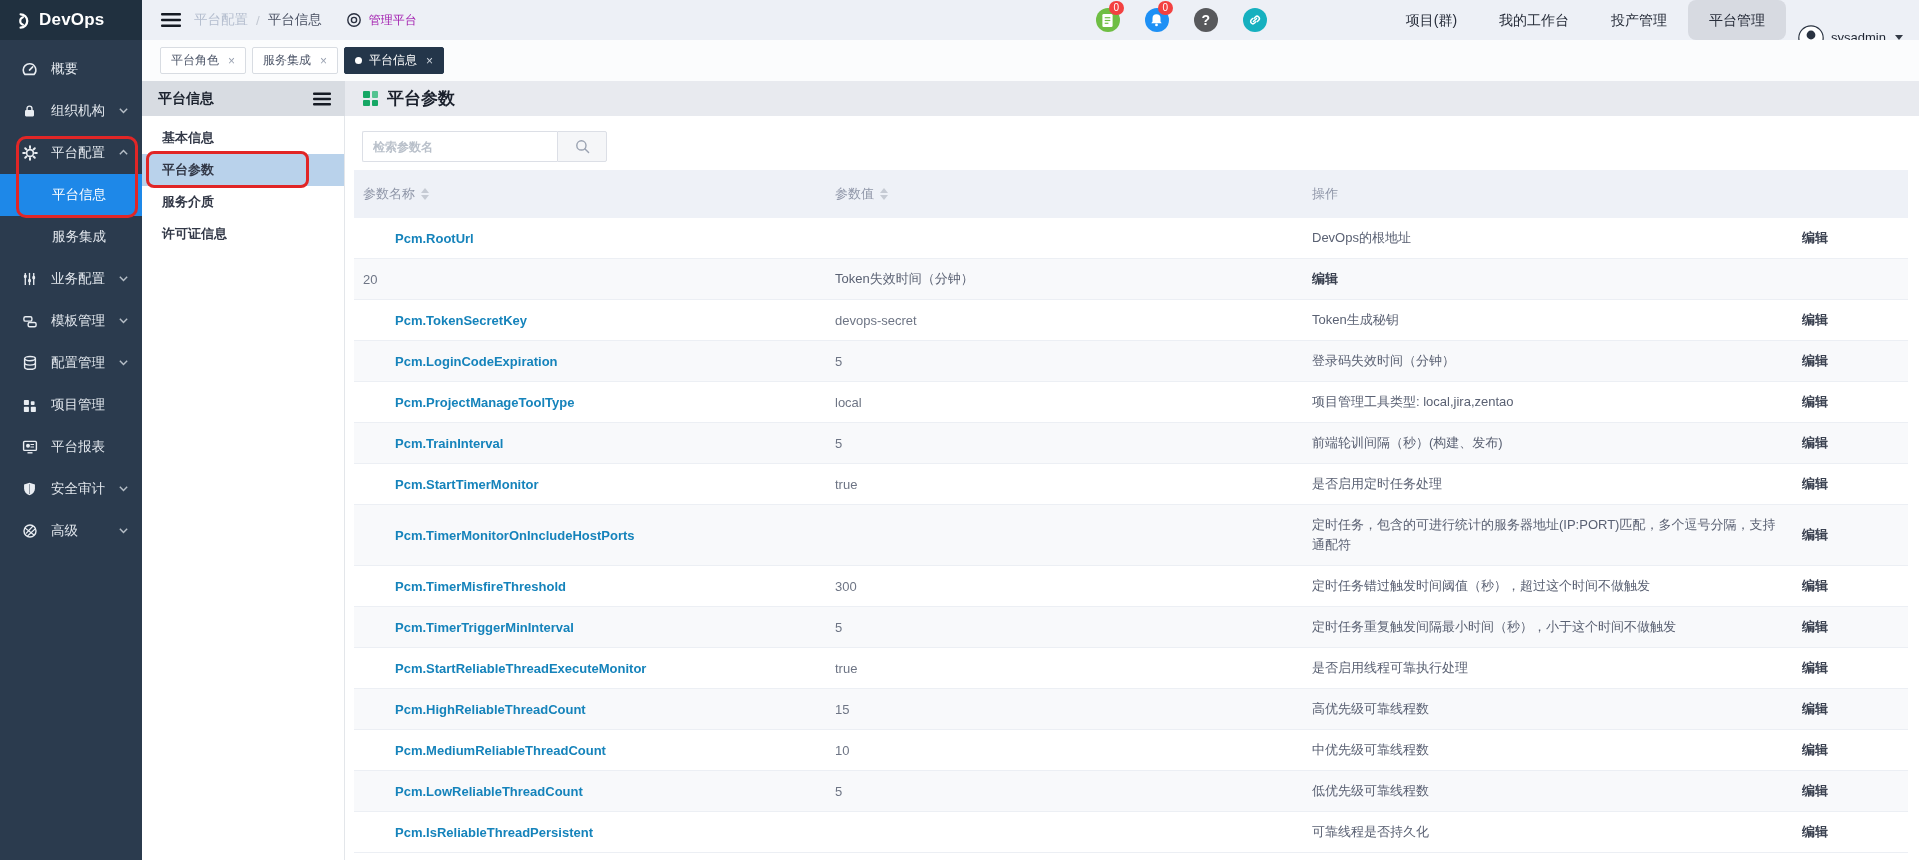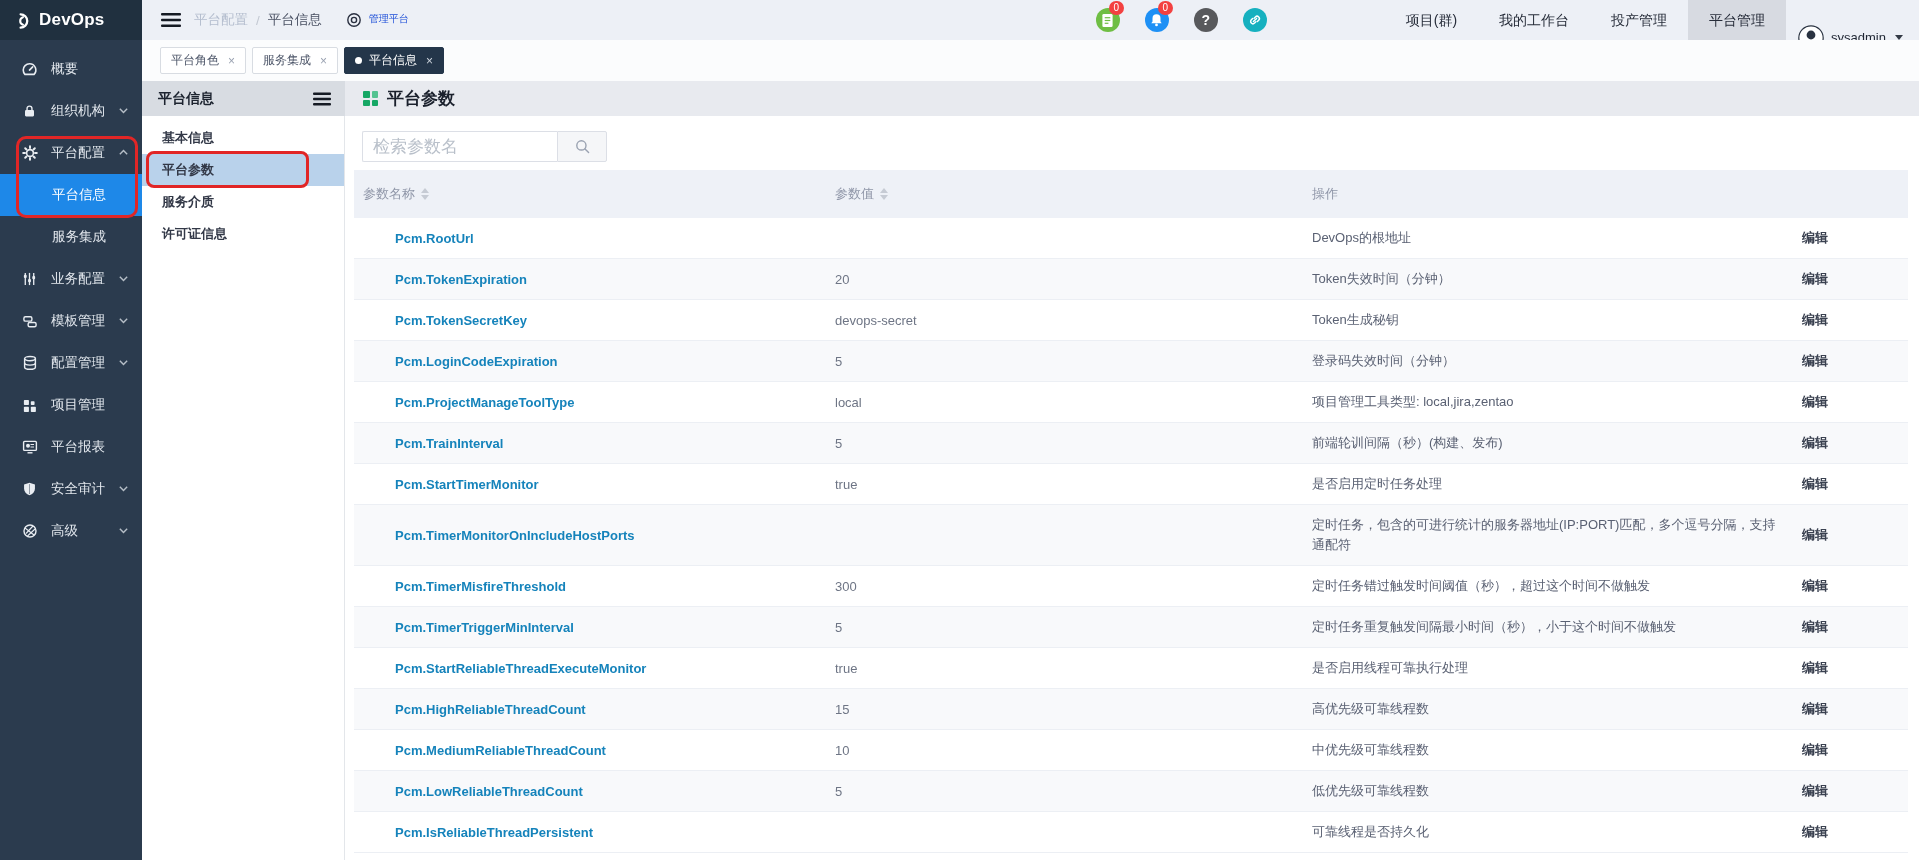--- a/index.html
+++ b/index.html
@@ -21,29 +21,29 @@
   
   .main-col { flex:1; display:flex; flex-direction:column; min-width:0; }
 
   
   .topbar { height:40px; background:#edf0f6; display:flex; align-items:center; flex-shrink:0; }
   .hamburger { margin-left:19px; display:inline-flex; cursor:pointer; }
   .crumbs { margin-left:13px; font-size:13.5px; display:flex; align-items:center; }
   .crumb-dim { color:#b4bdce; }
   .crumb-sep { color:#c3c8d2; margin:0 8px; }
   .crumb-cur { color:#4a5163; }
-  .manage { margin-left:24px; display:flex; align-items:flex-start; gap:7px; color:#1d4ed8; font-size:10px; }
+  .manage { margin-left:24px; display:flex; align-items:flex-start; gap:7px; color:#a21caf; font-size:12px; }
   .tb-spacer { flex:1; }
   .hicons { display:flex; gap:25px; align-items:center; }
   .hicon { width:24px; height:24px; border-radius:50%; position:relative; display:flex; align-items:center; justify-content:center; cursor:pointer; }
   .badge { position:absolute; top:-7px; left:13px; background:#f34141; color:#fff; font-size:10px; height:14px; min-width:15px; padding:0 4px; border-radius:8px; line-height:14px; text-align:center; }
   .qmark { color:#fff; font-weight:bold; font-size:14px; }
   .hnav { display:flex; margin-left:118px; height:40px; }
   .hnav-item { padding:0 21px; line-height:40px; font-size:14px; color:#272d3a; cursor:pointer; white-space:nowrap; }
-  .hnav-item.active { background:#d7dae1; }
+  .hnav-item.active { background:#d7dae1;border-radius:8px; }
   .user { display:flex; align-items:center; gap:7px; padding:0 16px 0 12px; cursor:pointer;margin-top:35px; }
   .user-name { font-size:13px; color:#1f2633; }
   .user-caret { width:0; height:0; border-left:4px solid transparent; border-right:4px solid transparent; border-top:5px solid #333a46; margin-left:2px; }
 
   
   .tabbar { height:41px; background:#fbfcfd; display:flex; align-items:center; padding-left:18px; gap:6px; flex-shrink:0; }
   .tab { height:27px; display:flex; align-items:center; gap:7px; padding:0 10px; background:#fff; border:1px solid #d8dce2; border-radius:2px; font-size:12px; color:#4c5568; cursor:pointer; white-space:nowrap; }
   .tab.active { background:#24364a; border-color:#24364a; color:#fff; }
   .tab .dot { width:7px; height:7px; border-radius:50%; background:#fff; }
   .tab .x { color:#9aa2b1; font-size:12px; margin-left:2px; }
@@ -61,21 +61,21 @@
   .page-title { font-size:17px; font-weight:bold; color:#1a202c; }
 
   
   .content { flex:1; display:flex; min-height:0; }
   .panel { width:203px; background:#fff; border-right:1px solid #e3e6ea; padding-top:6px; flex-shrink:0; }
   .panel-item { height:32px; line-height:32px; padding-left:20px; font-size:13px; color:#323847; cursor:pointer;font-weight:bold; }
   .panel-item.selected { background:#b9d2eb; }
 
   .main { flex:1; background:#fff; padding:15px 11px 0 9px; position:relative; min-width:0; }
   .search-row { margin-left:8px; margin-bottom:8px; display:flex; height:31px; }
-  .search-input { width:195px; height:31px; border:1px solid #dcdfe6; border-right:none; border-radius:2px 0 0 2px; padding:0 10px; font-size:17px; color:#333; outline:none; font-family:inherit; }
+  .search-input { width:195px; height:31px; border:1px solid #dcdfe6; border-right:none; border-radius:2px 0 0 2px; padding:0 10px; font-size:12px; color:#333; outline:none; font-family:inherit;font-weight:bold; }
   .search-input::placeholder { color:#b9c0ca; }
   .search-btn { width:50px; height:31px; border:1px solid #dcdfe6; background:#f5f6f8; border-radius:0 2px 2px 0; display:flex; align-items:center; justify-content:center; cursor:pointer; }
 
   .table { }
   .thead, .trow { display:grid; grid-template-columns:472px 477px 490px 1fr; }
   .thead { background:#eef1f7; height:48px; align-items:center; color:#8f96a8; font-size:13px; }
   .cell { padding-left:9px; padding-right:14px; }
   .th-label { display:inline-flex; align-items:center; }
   .sort { display:inline-flex; flex-direction:column; gap:2px; margin-left:6px; }
   .sort i { width:0; height:0; border-left:4px solid transparent; border-right:4px solid transparent; display:block; }
@@ -431,21 +431,20 @@
             <div class="cell"><span>操作</span></div>
           </div>
           <div class="tbody">
               <div class="trow">
                 <div class="cell c-name"><a class="plink">Pcm.RootUrl</a></div>
                 <div class="cell c-val"></div>
                 <div class="cell c-desc">DevOps的根地址</div>
                 <div class="cell c-act"><a class="elink">编辑</a></div>
               </div>
               <div class="trow">
-                <div class="cell c-name"><a class="plink">Pcm.TokenExpiration</a></div>
                 <div class="cell c-val">20</div>
                 <div class="cell c-desc">Token失效时间（分钟）</div>
                 <div class="cell c-act"><a class="elink">编辑</a></div>
               </div>
               <div class="trow">
                 <div class="cell c-name"><a class="plink">Pcm.TokenSecretKey</a></div>
                 <div class="cell c-val">devops-secret</div>
                 <div class="cell c-desc">Token生成秘钥</div>
                 <div class="cell c-act"><a class="elink">编辑</a></div>
               </div>

